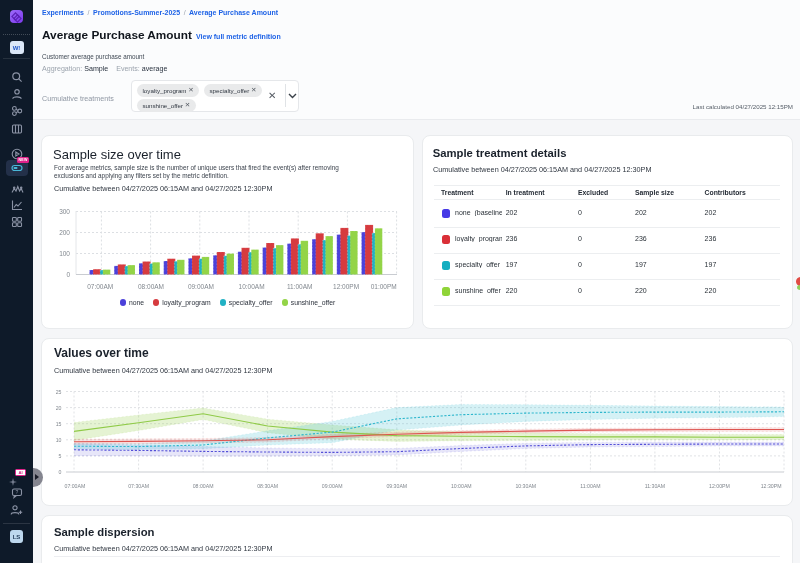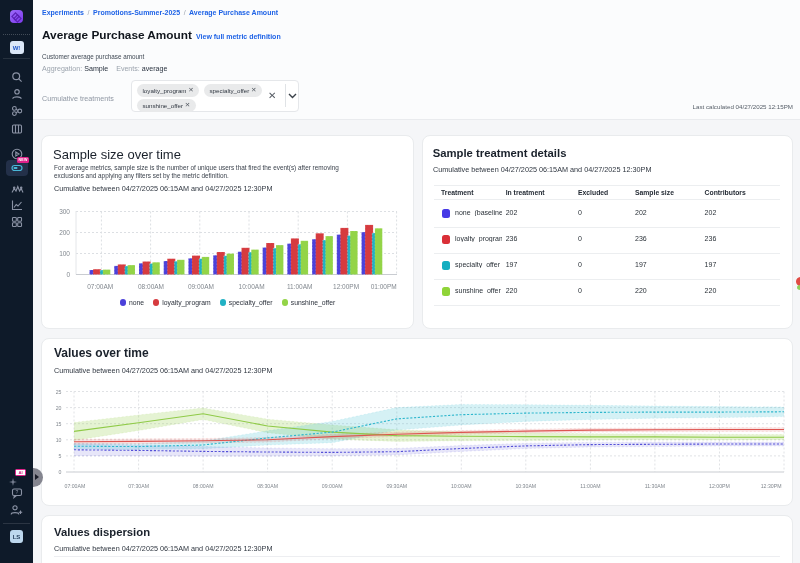--- a/index.html
+++ b/index.html
@@ -193,21 +193,21 @@
 <text x="332.2" y="487.5" text-anchor="middle" font-size="5.2" fill="#82888f">09:00AM</text>
 <text x="396.8" y="487.5" text-anchor="middle" font-size="5.2" fill="#82888f">09:30AM</text>
 <text x="461.3" y="487.5" text-anchor="middle" font-size="5.2" fill="#82888f">10:00AM</text>
 <text x="525.8" y="487.5" text-anchor="middle" font-size="5.2" fill="#82888f">10:30AM</text>
 <text x="590.4" y="487.5" text-anchor="middle" font-size="5.2" fill="#82888f">11:00AM</text>
 <text x="654.9" y="487.5" text-anchor="middle" font-size="5.2" fill="#82888f">11:30AM</text>
 <text x="719.5" y="487.5" text-anchor="middle" font-size="5.2" fill="#82888f">12:00PM</text>
 <text x="781.5" y="487.5" text-anchor="end" font-size="5.2" fill="#82888f">12:30PM</text>
   </svg>
 <div style="position:absolute;left:41px;top:515px;width:752px;height:70px;background:#fff;border:1px solid #e9ebed;border-radius:8px;box-sizing:border-box"></div>
-<div style="position:absolute;left:54px;top:526px;font-size:11.3px;font-weight:bold;color:#1a212b;white-space:nowrap">Values dispersion</div>
+<div style="position:absolute;left:54px;top:526px;font-size:11.3px;font-weight:bold;color:#1a212b;white-space:nowrap">Sample dispersion</div>
 <div style="position:absolute;left:54px;top:543.5px;font-size:7.25px;color:#2f3640;white-space:nowrap">Cumulative between 04/27/2025 06:15AM and 04/27/2025 12:30PM</div>
 <div style="position:absolute;left:54px;top:556px;width:726px;border-top:1px solid #edeef1"></div>
 <div style="position:absolute;left:795.5px;top:277px;width:9px;height:9px;border-radius:50%;background:#e14b44"></div>
 <div style="position:absolute;left:796.5px;top:285px;width:7px;height:5px;border-radius:50%;background:#8fd05a"></div>
 <div style="position:absolute;left:0;top:0;width:33px;height:563px;background:#0e1a29"></div>
 <div style="position:absolute;left:10px;top:10px;width:13px;height:13px;border-radius:4px;background:linear-gradient(135deg,#9d6bfa,#7c3aed)">
       <svg width="13" height="13" viewBox="0 0 13 13" fill="none" stroke="#5b21b6" stroke-width="1.2">
       <rect x="3" y="3" width="5" height="5" transform="rotate(45 5.5 5.5)"></rect>
       <rect x="5" y="5" width="5" height="5" transform="rotate(45 7.5 7.5)"></rect>
     </svg></div>

